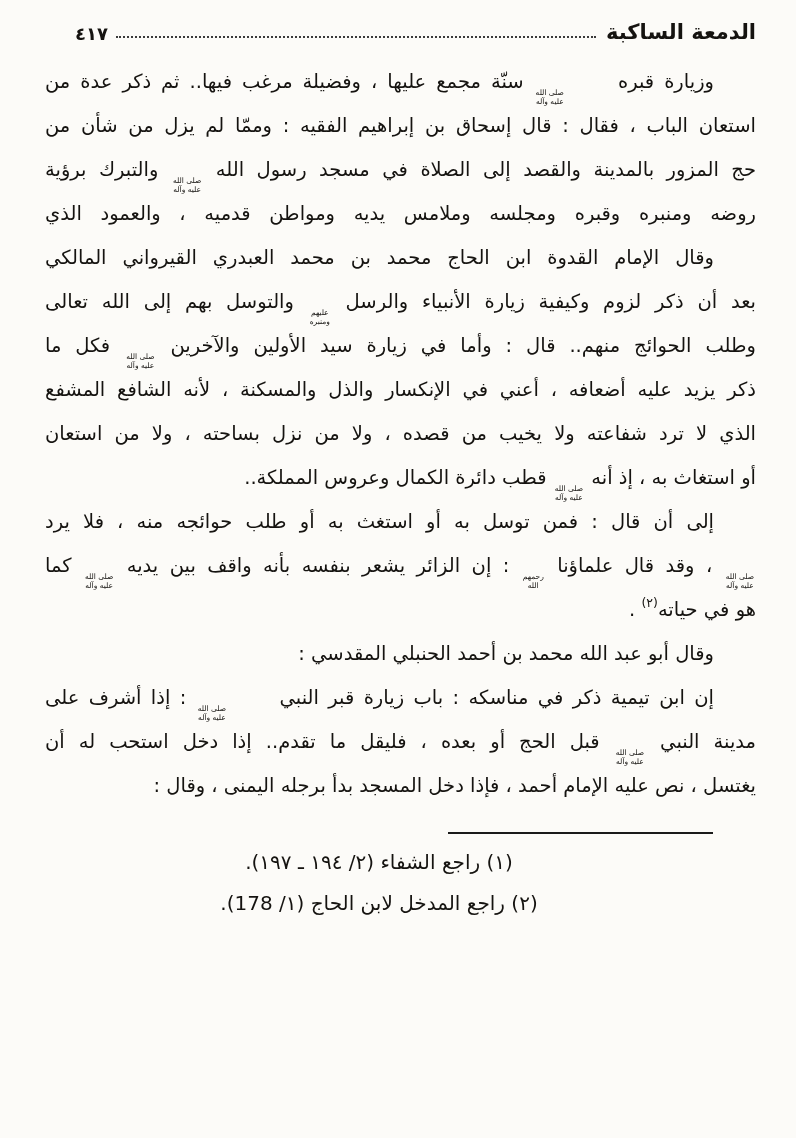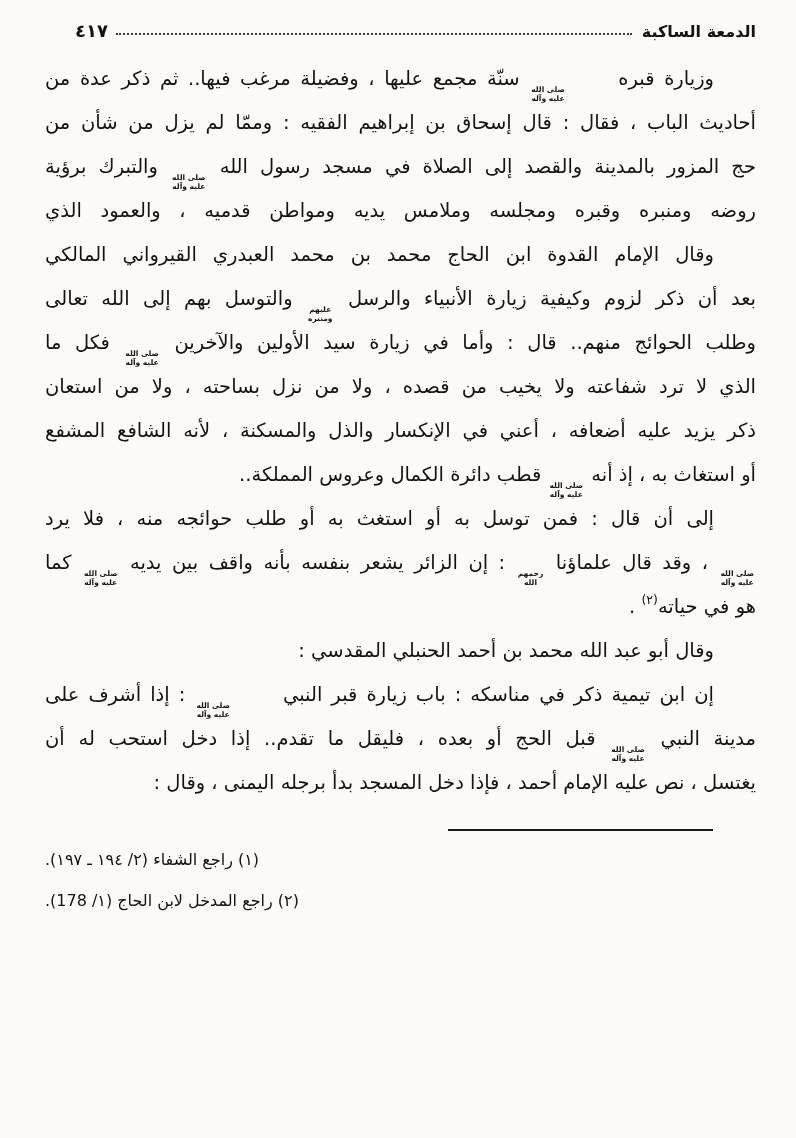--- a/index.html
+++ b/index.html
@@ -9,84 +9,84 @@
     background:#fcfbf8;
     color:#151310;
     font-family:"DejaVu Sans", sans-serif;
     direction:rtl;
     padding:20px 40px 0 45px;
     position:relative;
     overflow:hidden;
   }
   
   .header { display:flex; align-items:flex-end; padding-left:30px; }
-  .header-title { font-weight:bold; font-size:16px; white-space:nowrap; }
+  .header-title { font-weight:bold; font-size:21px; white-space:nowrap; }
   .leader { flex:1 1 auto; border-bottom:2px dotted #3a3a3a; margin:0 10px 6px 8px; height:0; }
   .page-number { font-weight:bold; font-size:18px; white-space:nowrap; }
   
   .body-text { margin-top:16px; font-size:19.5px; }
   .line {
     height:44px; line-height:44px;
     text-align:justify; text-align-last:justify;
   }
   .line.first { text-indent:42px; }
   .line.last { text-align-last:start; }
   sup.fn-ref { font-size:12.5px; line-height:0; vertical-align:9px; }
   .hon {
     display:inline-flex; flex-direction:column;
     align-items:center; justify-content:center;
-    font-size:7.5px; line-height:1.15; font-weight:bold;
+    font-size:7.5px; line-height:1.15; font-weight:normal;
     vertical-align:-7px; margin:0 2px;
   }
   .hon span { display:block; white-space:nowrap; }
   
   .footnotes { margin-top:24px; }
   .fn-rule {
     width:265px; height:0;
     border-top:2.5px solid #1a1a1a;
     margin-left:auto; margin-right:43px;
     margin-bottom:8px;
   }
   .fn-item {
-    font-size:16px; line-height:41px;
-    text-align:left; padding-right:43px;
+    font-size:20px; line-height:41px;
+    text-align:center; padding-right:43px;
   }
 </style>
 </head>
 <body>
 
 <div class="page" style="background: rgb(252, 251, 248); color: rgb(21, 19, 16);">
   <div class="header">
     <div class="header-title">الدمعة الساكبة</div>
     <div class="leader"></div>
     <div class="page-number">٤١٧</div>
   </div>
 
   <div class="body-text">
       <div class="line first">وزيارة قبره <span class="hon">
           <span>صلى الله</span>
           <span>عليه وآله</span>
         </span> سنّة مجمع عليها ، وفضيلة مرغب فيها.. ثم ذكر عدة من</div>
-      <div class="line">أحاديث الباب ، فقال : قال إسحاق بن إبراهيم الفقيه : وممّا لم يزل من شأن من</div>
+      <div class="line">استعان الباب ، فقال : قال إسحاق بن إبراهيم الفقيه : وممّا لم يزل من شأن من</div>
       <div class="line">حج المزور بالمدينة والقصد إلى الصلاة في مسجد رسول الله <span class="hon">
           <span>صلى الله</span>
           <span>عليه وآله</span>
         </span> والتبرك برؤية</div>
       <div class="line">روضه ومنبره وقبره ومجلسه وملامس يديه ومواطن قدميه ، والعمود الذي</div>
       <div class="line first">وقال الإمام القدوة ابن الحاج محمد بن محمد العبدري القيرواني المالكي</div>
       <div class="line">بعد أن ذكر لزوم وكيفية زيارة الأنبياء والرسل <span class="hon">
           <span>عليهم</span>
           <span>ومنبره</span>
         </span> والتوسل بهم إلى الله تعالى</div>
       <div class="line">وطلب الحوائج منهم.. قال : وأما في زيارة سيد الأولين والآخرين <span class="hon">
           <span>صلى الله</span>
           <span>عليه وآله</span>
         </span> فكل ما</div>
+      <div class="line">ذكر يزيد عليه أضعافه ، أعني في الإنكسار والذل والمسكنة ، لأنه الشافع المشفع</div>
       <div class="line">الذي لا ترد شفاعته ولا يخيب من قصده ، ولا من نزل بساحته ، ولا من استعان</div>
-      <div class="line">ذكر يزيد عليه أضعافه ، أعني في الإنكسار والذل والمسكنة ، لأنه الشافع المشفع</div>
       <div class="line last">أو استغاث به ، إذ أنه <span class="hon">
           <span>صلى الله</span>
           <span>عليه وآله</span>
         </span> قطب دائرة الكمال وعروس المملكة..</div>
       <div class="line first">إلى أن قال : فمن توسل به أو استغث به أو طلب حوائجه منه ، فلا يرد</div>
       <div class="line"><span class="hon">
           <span>صلى الله</span>
           <span>عليه وآله</span>
         </span> ، وقد قال علماؤنا <span class="hon">
           <span>رحمهم</span>

